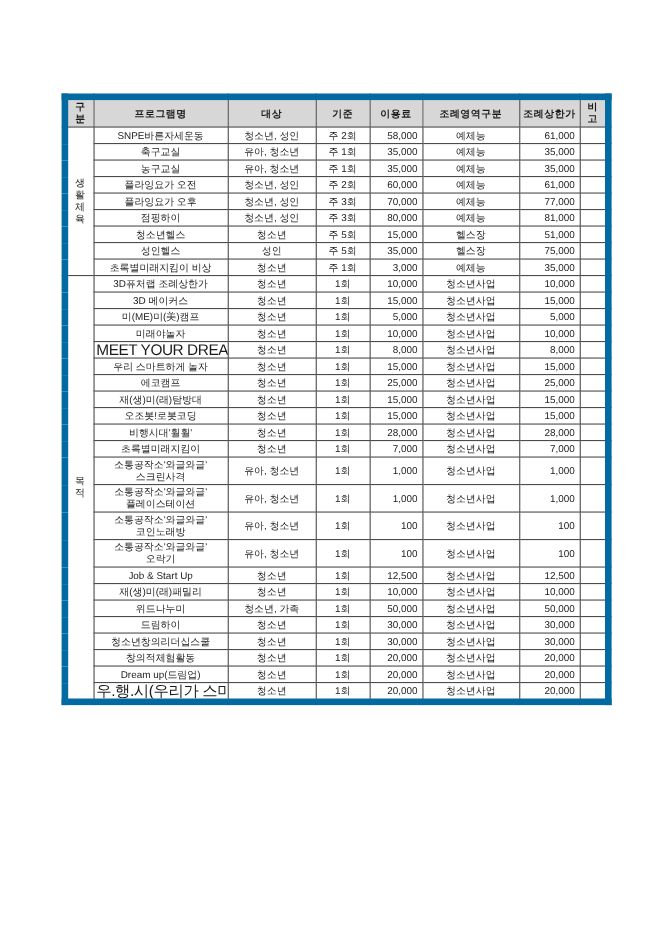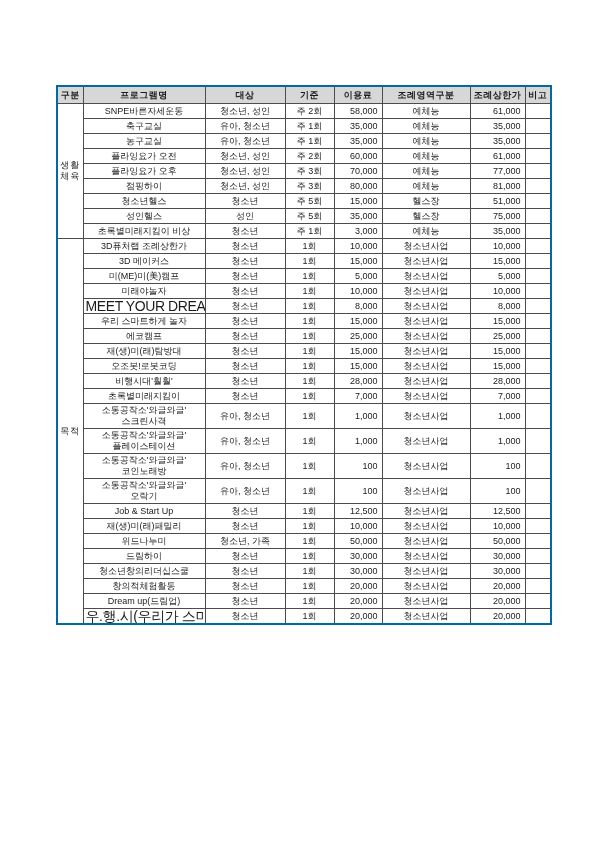--- a/index.html
+++ b/index.html
@@ -16,21 +16,21 @@
     color: #1b1b1b;
     overflow: hidden;
   }
   table.program-table {
     position: absolute;
     left: 56px;
     top: 85px;
     width: 494px;
     border-collapse: collapse;
     table-layout: fixed;
-    border: 2px solid #0369a1;
+    border: 6px solid #0369a1;
     font-size: 9px;
     line-height: 11px;
   }
   table.program-table th,
   table.program-table td {
     border: 1px solid #4c4c4c;
     padding: 1px 2px;
     text-align: center;
     vertical-align: middle;
     overflow: hidden;

